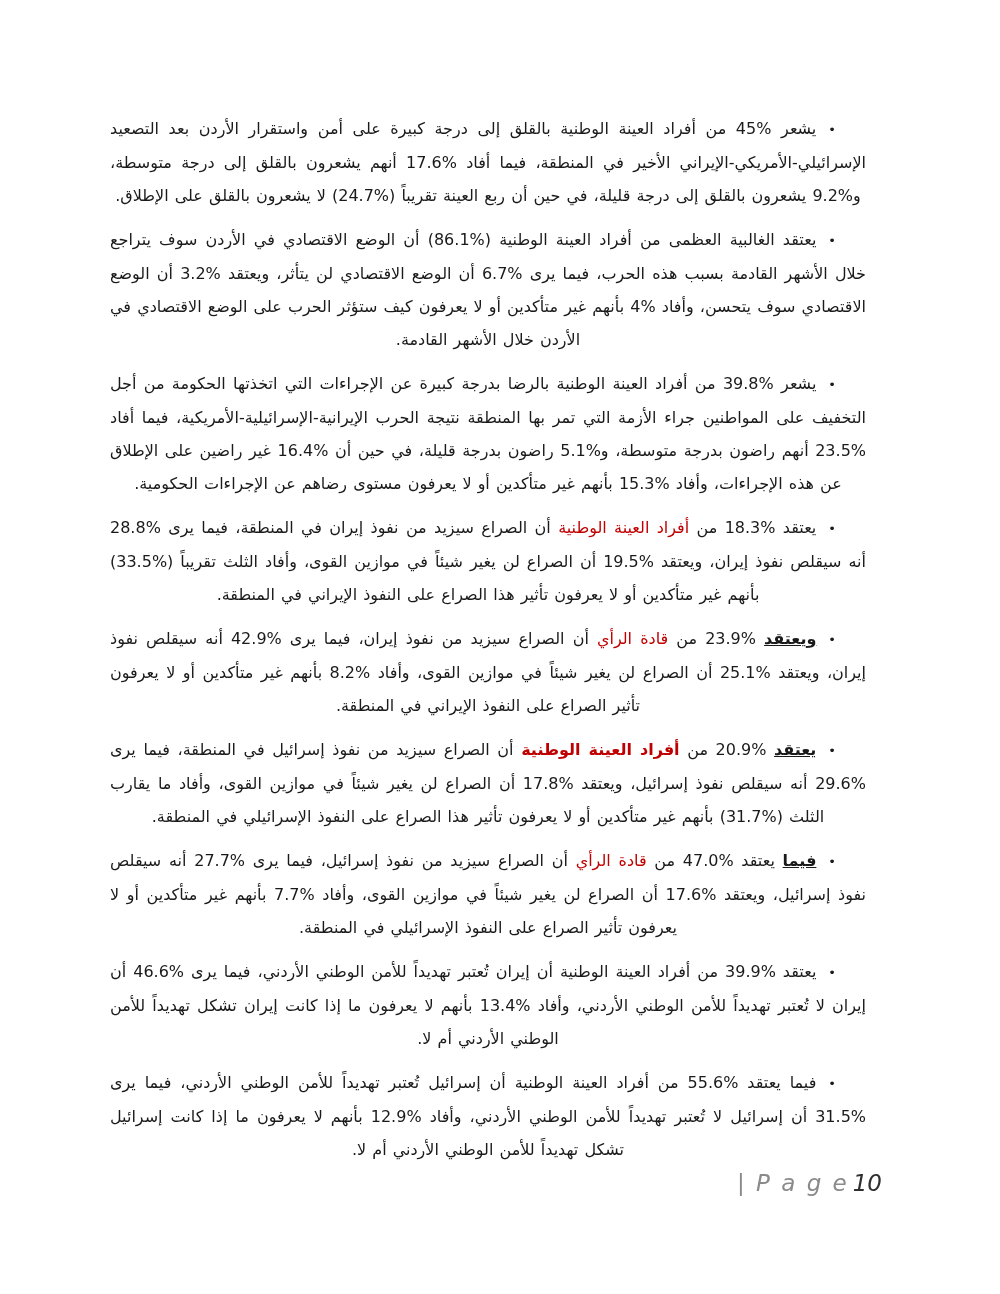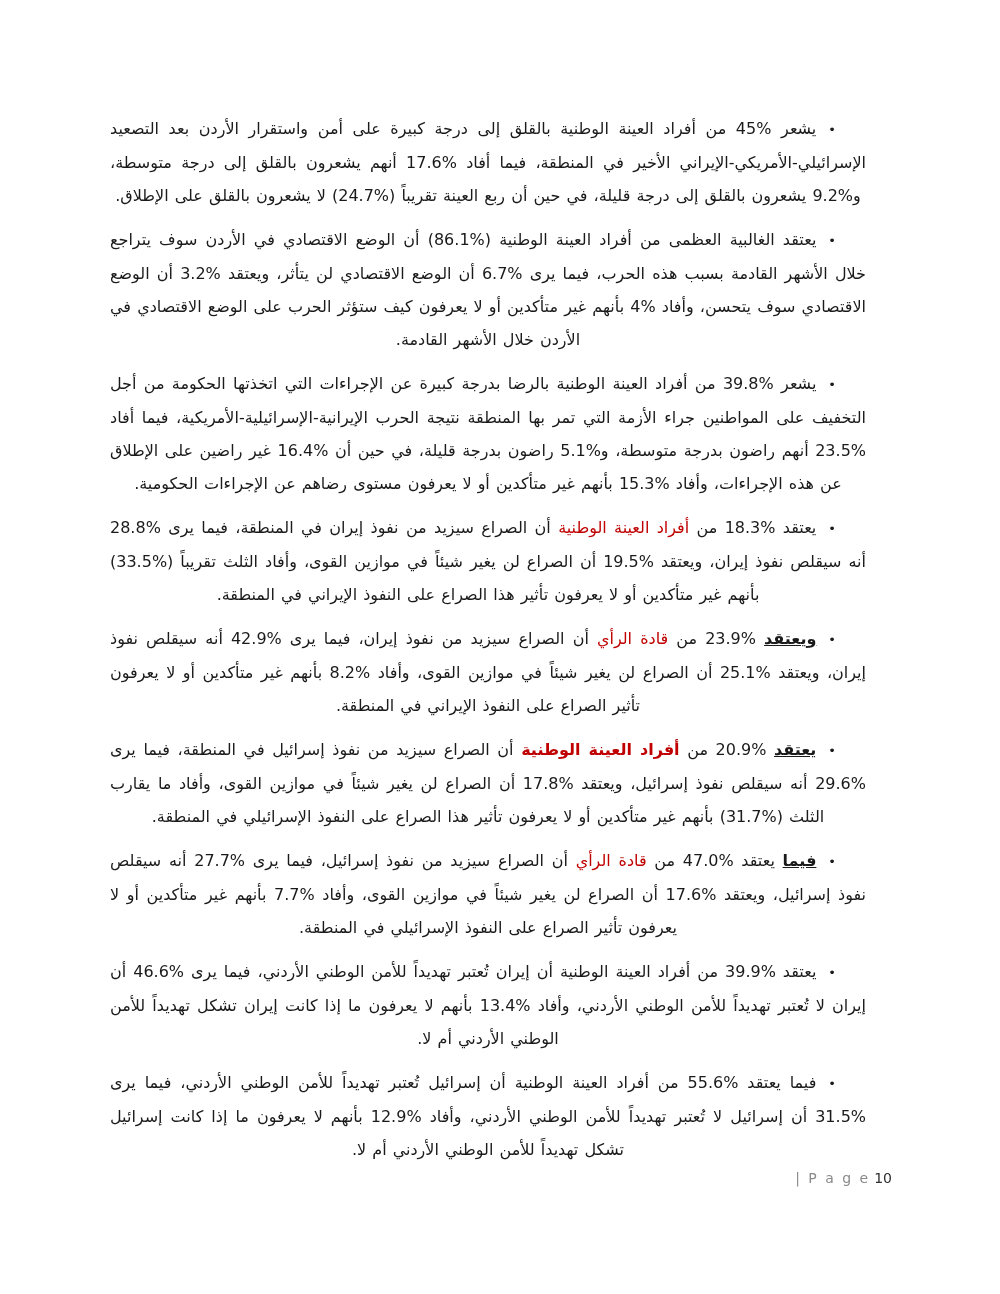--- a/index.html
+++ b/index.html
@@ -37,25 +37,26 @@
     margin-left: 12px;
     color: var(--text, #1a1a1a);
   }
   .seg-normal { color: var(--text, #1a1a1a); }
   .seg-red    { color: var(--red, #c00000); }
   .seg-bold   { color: var(--text, #1a1a1a); font-weight: bold; text-decoration: underline; }
   .seg-redbold{ color: var(--red, #c00000); font-weight: bold; }
   .footer {
     position: absolute;
     top: 1170px;
-    right: 108px;
+    right: 118px;
     direction: ltr;
     text-align: right;
-    font-size: 14px;
+    font-size: 23px;
     white-space: nowrap;
+    font-style: italic;
   }
   .footer .pg-gray {
     color: var(--footer_gray, #808080);
     letter-spacing: 2px;
   }
   .footer .pg-num {
     color: #2e2e2e;
     margin-left: 4px;
   }
 </style>

